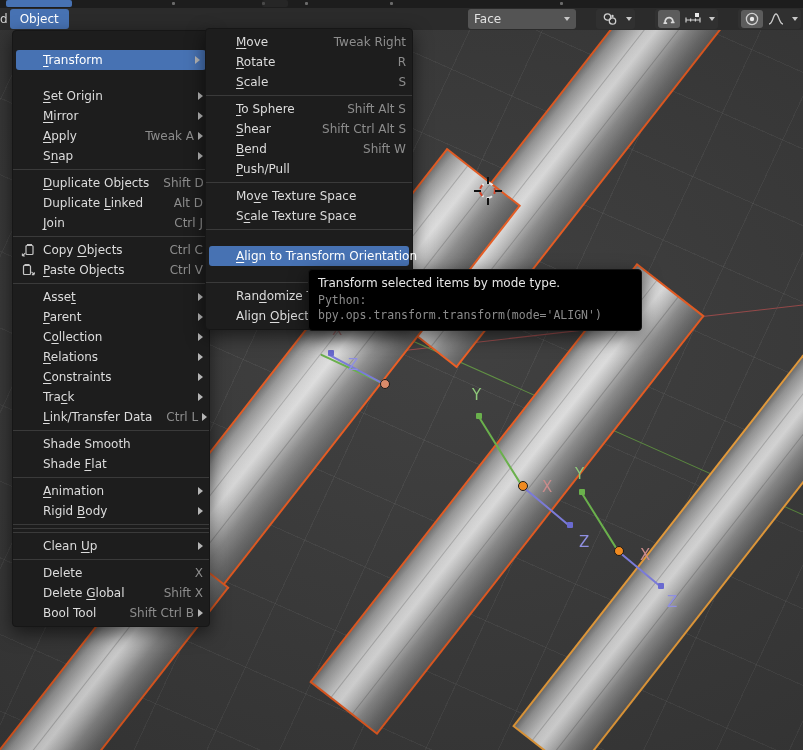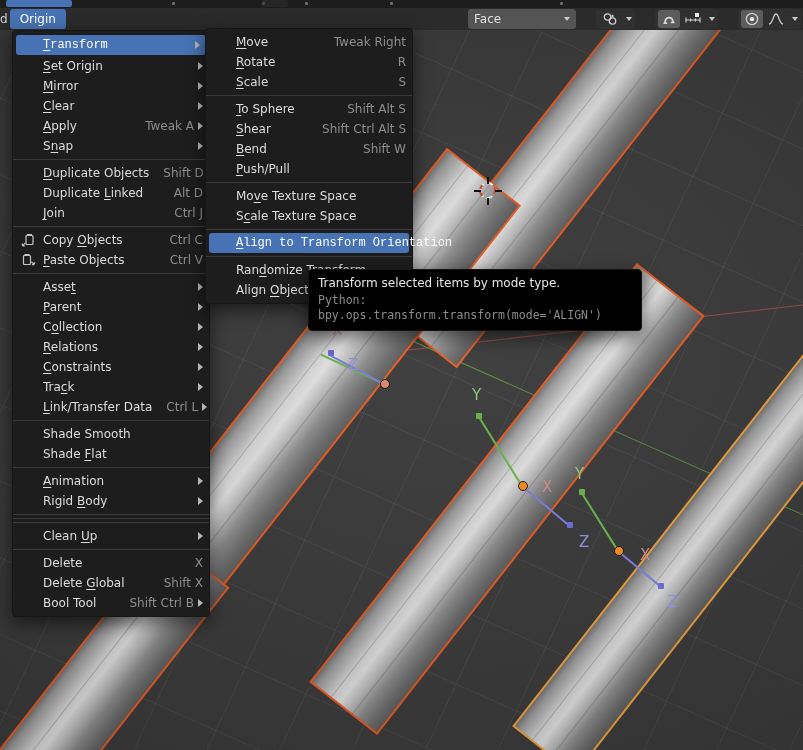--- a/index.html
+++ b/index.html
@@ -73,21 +73,21 @@
   
   .menu{position:absolute;background:#1d1d1d;border:1px solid #161616;border-radius:4px;
     box-shadow:0 6px 18px rgba(0,0,0,.55);z-index:60;padding:3px 0;}
   #object-menu{left:12px;top:30px;width:196px;}
   #transform-menu{left:205px;top:28px;width:206px;}
   .mi{position:relative;height:20px;display:flex;align-items:center;padding:0 6px 0 30px;
     font-size:12px;color:#dcdcdc;white-space:nowrap;}
   .mi .sc{margin-left:auto;color:#8d8d8d;font-size:12px;padding-left:14px;}
   .mi .arr{margin-left:4px;width:0;height:0;border-top:4px solid transparent;border-bottom:4px solid transparent;border-left:5px solid #b6b6b6;}
   .mi .arr.solo{margin-left:auto;}
-  .mi.hl{background:#4772b3;color:#fff;border-radius:3px;margin:1px 3px;padding-left:27px;font-family:Liberation Mono, monospace;}
+  .mi.hl{background:#4772b3;color:#fff;border-radius:3px;margin:16px 3px;padding-left:27px;}
   .mi .mico{position:absolute;left:8px;top:3px;width:15px;height:15px;}
   .msep{height:1px;background:#3a3a3a;margin:3px 0;}
   .mi .ul{text-decoration:underline;text-underline-offset:2px;}
 
   
   #tooltip{position:absolute;left:308px;top:269px;width:314px;background:#000000;border:1px solid #141414;
     border-radius:4px;box-shadow:0 6px 18px rgba(0,0,0,.55);z-index:80;padding:6px 9px 7px 9px;}
   #tooltip .t1{font-size:12px;color:#e6e6e6;line-height:15px;}
   #tooltip .t2{font-size:11.5px;color:#8b8b8b;line-height:15px;margin-top:2px;
     font-family:"DejaVu Sans Mono","Liberation Mono",monospace;}
@@ -199,21 +199,21 @@
   <div class="dot" style="left:305px;"></div>
   <div class="dot" style="left:390px;"></div>
   <div class="dot" style="left:560px;"></div>
 
   <div class="pill" style="left:262px;width:26px;opacity:.55;"></div>
 </div>
 
 <div id="header">
   <div class="hdr-left">
     <span class="menu-word partial">d</span>
-    <span class="menu-word open">Origin</span>
+    <span class="menu-word open">Object</span>
   </div>
 
   <div class="hdr-right">
 
     <div class="hdr-select">
       <span>Face</span>
       <span class="chev"></span>
     </div>
 
     <div class="hdr-group">
@@ -268,24 +268,20 @@
     </div>
     <div class="mi">
       <span><span class="ul">S</span>et Origin</span>
       <span class="arr solo"></span>
     </div>
     <div class="mi">
       <span><span class="ul">M</span>irror</span>
       <span class="arr solo"></span>
     </div>
     <div class="mi">
-      <span><span class="ul">C</span>lear</span>
-      <span class="arr solo"></span>
-    </div>
-    <div class="mi">
       <span><span class="ul">A</span>pply</span>
       <span class="sc">Tweak A</span>
       <span class="arr"></span>
     </div>
     <div class="mi">
       <span>S<span class="ul">n</span>ap</span>
       <span class="arr solo"></span>
     </div>
     <div class="msep"></div>
     <div class="mi">

